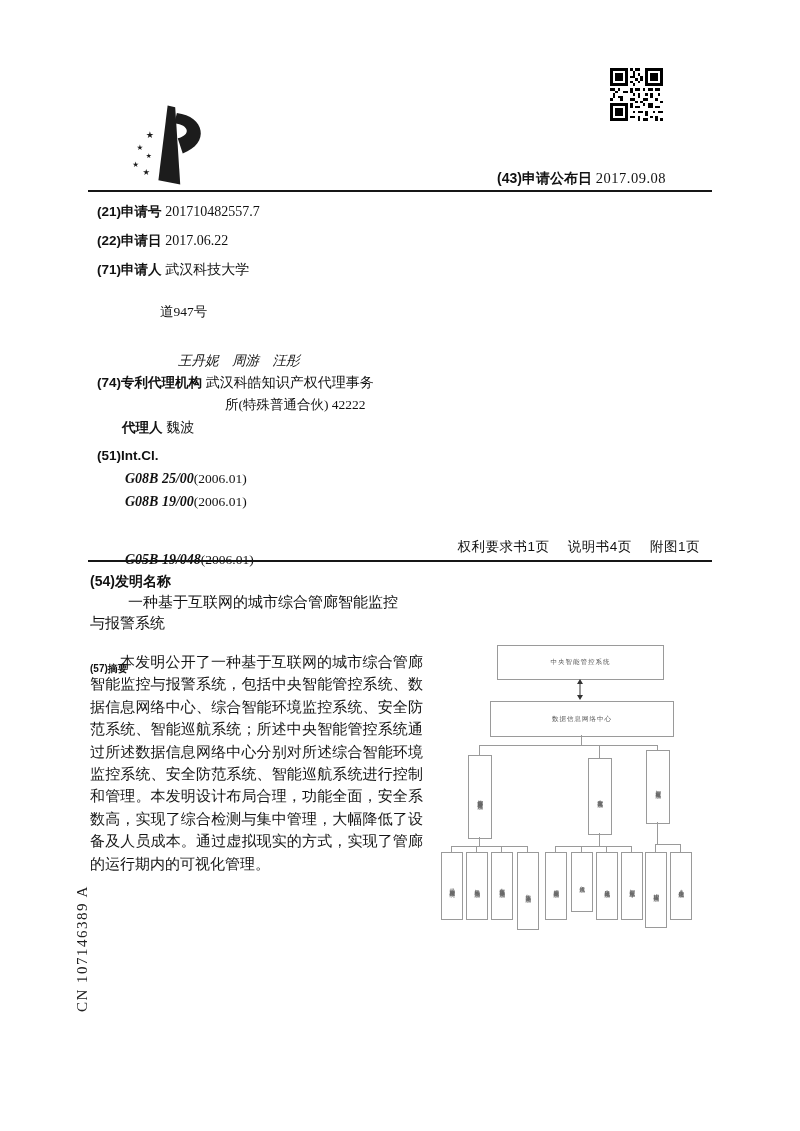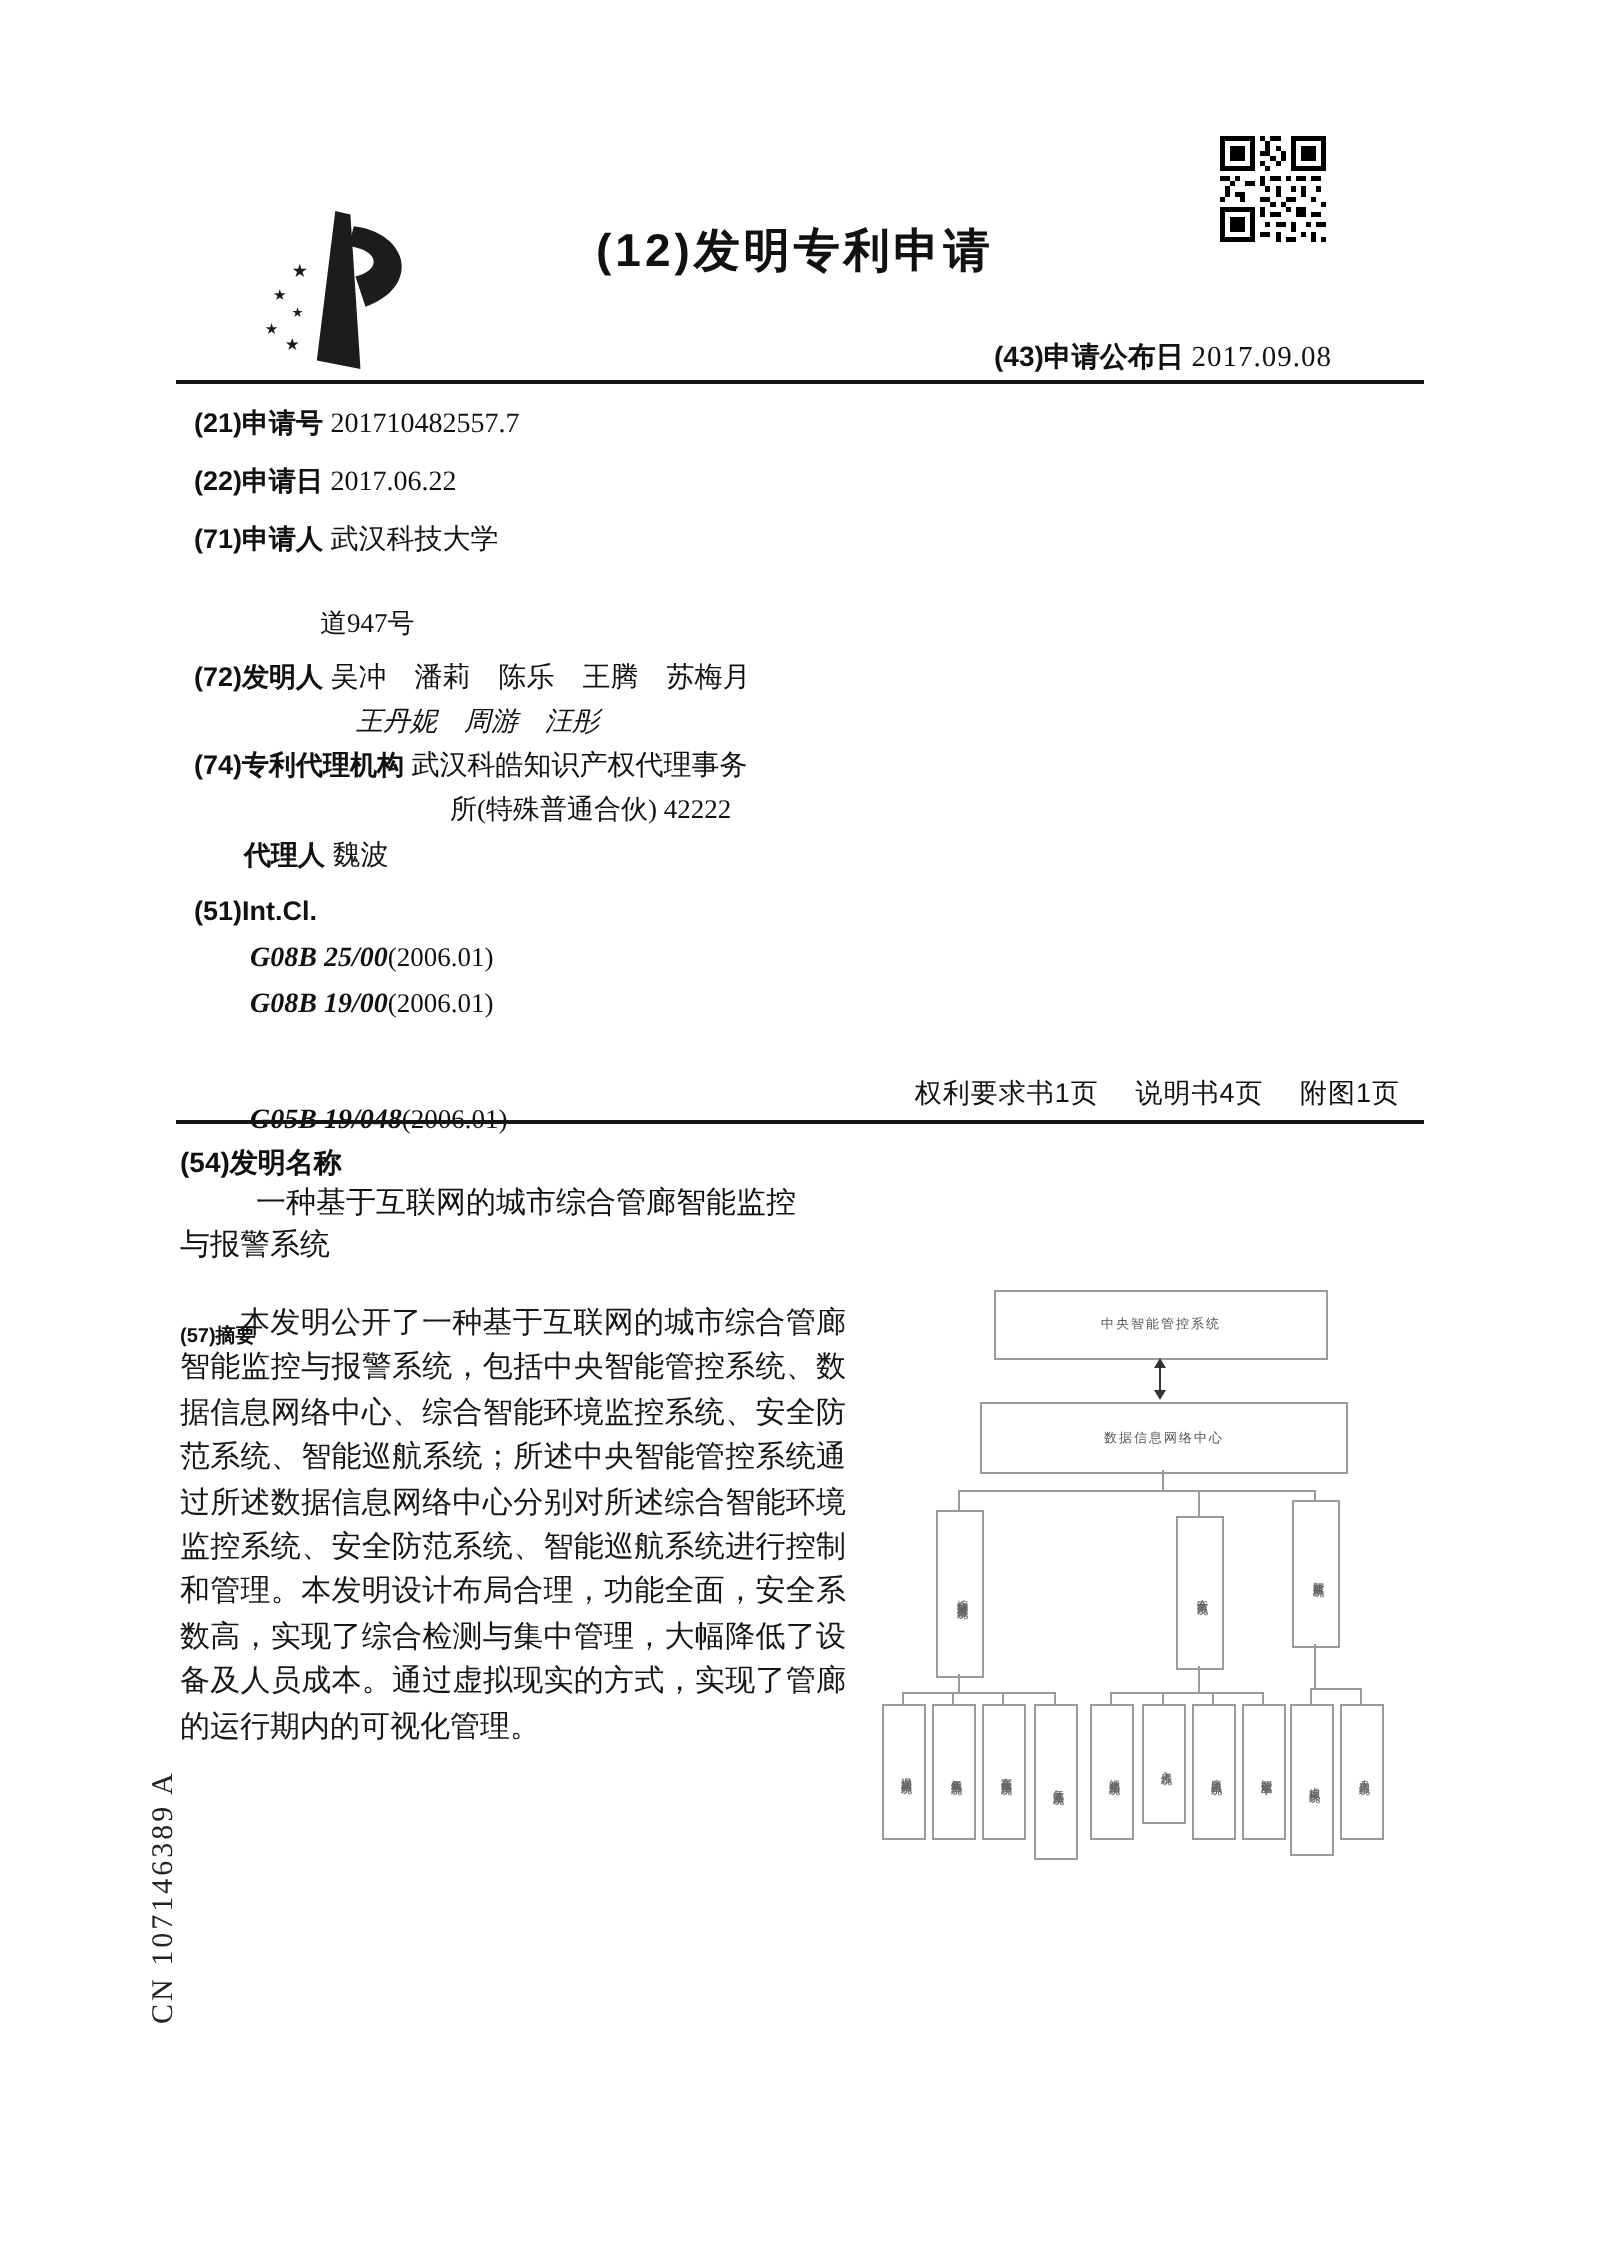--- a/index.html
+++ b/index.html
@@ -63,21 +63,20 @@
       <polygon points="46,3 55,5 61,97 35,92" fill="#1c1c1c"></polygon>
       <path d="M57,12 C90,16 97,48 64,60 L58,42 C74,38 72,26 54,24 Z" fill="#1c1c1c"></path>
       <text x="20" y="42" font-size="11" fill="#1c1c1c">★</text>
       <text x="9" y="56" font-size="9" fill="#1c1c1c">★</text>
       <text x="20" y="66" font-size="8" fill="#1c1c1c">★</text>
       <text x="4" y="76" font-size="9" fill="#1c1c1c">★</text>
       <text x="16" y="86" font-size="10" fill="#1c1c1c">★</text>
     </svg>
   </div>
 
-  <div class="abs doctype">(12)发明专利申请</div>
 
   <div class="abs qr">
     <svg width="53" height="55" viewBox="0 0 21 21" shape-rendering="crispEdges" aria-hidden="true">
       <rect x="0" y="0" width="7" height="7" fill="#000"></rect>
         <rect x="1" y="1" width="5" height="5" fill="#fff"></rect>
         <rect x="2" y="2" width="3" height="3" fill="#000"></rect>
       <rect x="14" y="0" width="7" height="7" fill="#000"></rect>
         <rect x="15" y="1" width="5" height="5" fill="#fff"></rect>
         <rect x="16" y="2" width="3" height="3" fill="#000"></rect>
       <rect x="0" y="14" width="7" height="7" fill="#000"></rect>
@@ -152,24 +151,20 @@
     <span class="lbl">(22)申请日</span>
     <span class="serif">2017.06.22</span>
   </div>
 
   <div class="abs row" style="top:260px;">
     <span class="lbl">(71)申请人</span>
     <span class="serif">武汉科技大学</span>
   </div>
   <div class="abs row serif" style="top:302px; left:160px;">道947号</div>
 
-  <div class="abs row" style="top:329px;">
-    <span class="lbl">(72)发明人</span>
-    <span class="serif">吴冲　潘莉　陈乐　王腾　苏梅月</span>
-  </div>
   <div class="abs row serif" style="top:351px; left:178px;font-style:italic;">王丹妮　周游　汪彤</div>
 
   <div class="abs row" style="top:373px;">
     <span class="lbl">(74)专利代理机构</span>
     <span class="serif">武汉科皓知识产权代理事务</span>
   </div>
   <div class="abs row serif" style="top:395px; left:225px;">所(特殊普通合伙) 42222</div>
   <div class="abs row" style="top:418px; left:122px;">
     <span class="lbl">代理人</span>
     <span class="serif">魏波</span>

